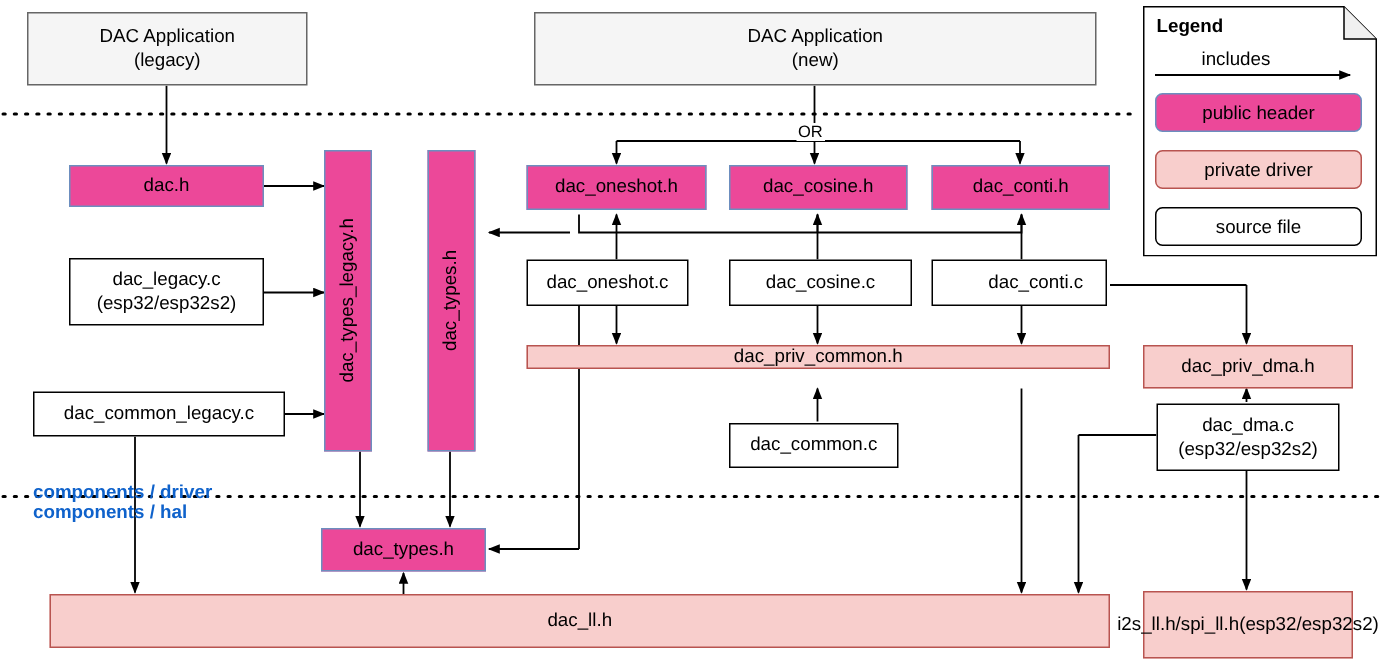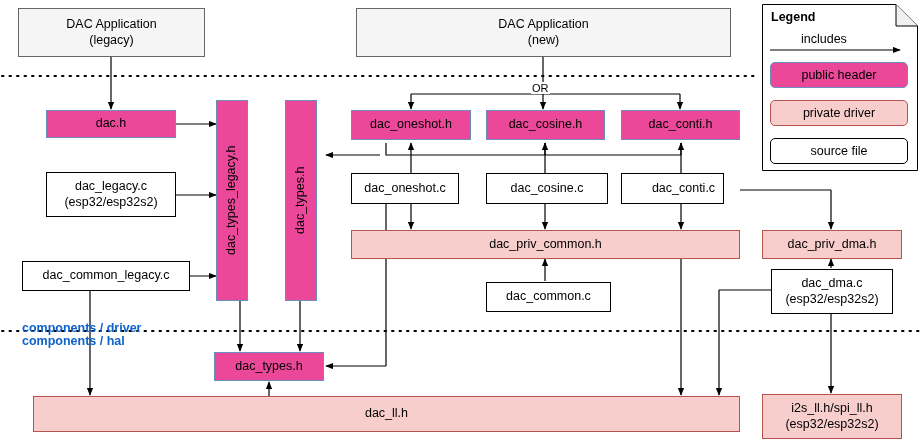--- a/index.html
+++ b/index.html
@@ -141,50 +141,50 @@
   <div class="node blue" style="left:621px;top:110px;width:119px;height:30px;">
     <span>dac_conti.h</span>
   </div>
 
   <div class="node white" style="left:351px;top:173px;width:108px;height:31px;">
     <span>dac_oneshot.c</span>
   </div>
   <div class="node white" style="left:486px;top:173px;width:122px;height:31px;">
     <span>dac_cosine.c</span>
   </div>
-  <div class="node white" style="left:621px;top:173px;width:103px;height:31px;padding-left:22px;">
+  <div class="node white" style="left:621px;top:173px;width:117px;height:31px;padding-left:22px;">
     <span>dac_conti.c</span>
   </div>
 
-  <div class="node pink" style="left:351px;top:230px;width:389px;height:29px;">
+  <div class="node pink" style="left:351px;top:230px;width:389px;height:16px;">
     <span>dac_priv_common.h</span>
   </div>
 
-  <div class="node white" style="left:486px;top:282px;width:125px;height:30px;">
+  <div class="node white" style="left:486px;top:282px;width:113px;height:30px;">
     <span>dac_common.c</span>
   </div>
 
   <div class="node pink" style="left:762px;top:230px;width:140px;height:29px;">
     <span>dac_priv_dma.h</span>
   </div>
 
   <div class="node white" style="left:771px;top:269px;width:122px;height:45px;flex-direction:column;">
     <span>dac_dma.c</span>
     <span>(esp32/esp32s2)</span>
   </div>
 
   <div class="node blue" style="left:214px;top:352px;width:110px;height:29px;">
     <span>dac_types.h</span>
   </div>
 
   <div class="node pink" style="left:33px;top:396px;width:707px;height:36px;">
     <span>dac_ll.h</span>
   </div>
 
-  <div class="node pink" style="left:762px;top:394px;width:140px;height:45px;flex-direction:column;">
+  <div class="node pink" style="left:762px;top:394px;width:140px;height:45px;flex-direction:row;">
     <span>i2s_ll.h/spi_ll.h</span>
     <span>(esp32/esp32s2)</span>
   </div>
 
   <div class="zlabel" style="left:22px;top:321px;">components / driver</div>
   <div class="zlabel" style="left:22px;top:334px;">components / hal</div>
 
   <svg class="legendbox" style="left:762px;top:4px;width:156px;height:167px;" viewBox="0 0 156 167">
     <path d="M0.5,0.5 L134,0.5 L155.5,22 L155.5,166.5 L0.5,166.5 Z" fill="#ffffff" stroke="#000000" stroke-width="1"></path>
     <path d="M134,0.5 L134,22 L155.5,22" fill="#f0f0f0" stroke="#000000" stroke-width="1"></path>

